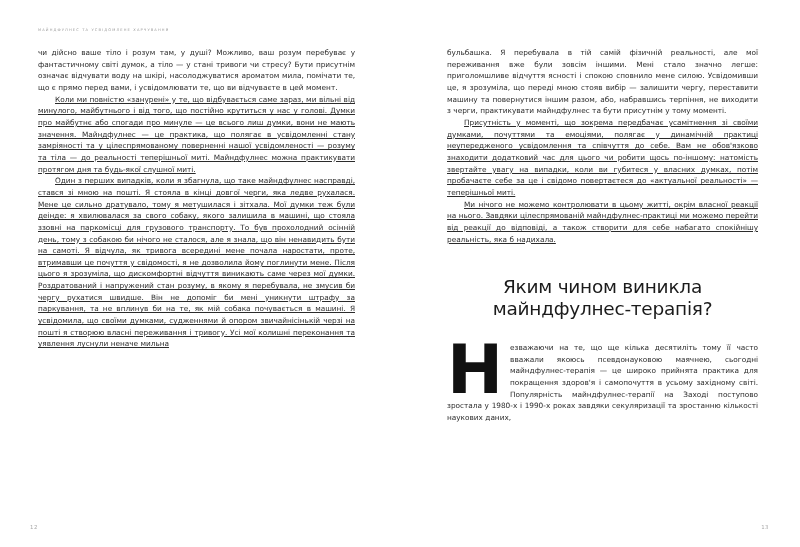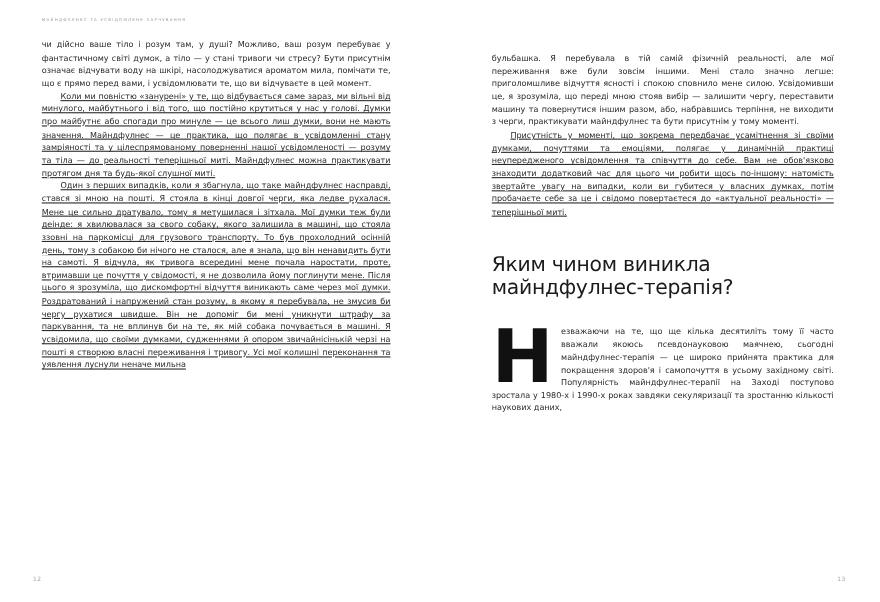--- a/index.html
+++ b/index.html
@@ -24,21 +24,21 @@
 
   .page {
     position: relative;
     height: 547px;
     background: #ffffff;
     box-sizing: border-box;
   }
 
   .page-left {
     width: 400px;
-    padding: 14px 45px 0 38px;
+    padding: 26px 45px 0 38px;
   }
 
   .page-right {
     width: 400px;
     padding: 26px 42px 0 47px;
   }
 
   
   .running-head {
     font-size: 3.6px;
@@ -85,20 +85,21 @@
 
   
   .section-heading {
     font-size: 18.5px;
     line-height: 21.5px;
     color: #1b1b1b;
     font-weight: 400;
     margin: 31px 0 0 0;
     letter-spacing: -0.25px;
     font-family: "DejaVu Sans", sans-serif;
+    text-align: center;
   }
 
   
   .dropcap-para {
     margin-top: 23px;
   }
 
   .dropcap {
     float: left;
     font-size: 67px;
@@ -141,20 +142,21 @@
   </div>
 
   <div class="page page-right">
 
     <div class="running-head"></div>
 
     <p class="body-block right-col-start">бульбашка. Я перебувала в тій самій фізичній реальності, але мої переживання вже були зовсім іншими. Мені стало значно легше: приголомшливе відчуття ясності і спокою сповнило мене силою. Усвідомивши це, я зрозуміла, що переді мною стояв вибір — залишити чергу, переставити машину та повернутися іншим разом, або, набравшись терпіння, не виходити з черги, практикувати майндфулнес та бути присутнім у тому моменті.</p>
 
     <p class="body-block indent">Присутність у моменті, що зокрема передбачає усамітнення зі своїми думками, почуттями та емоціями, полягає у динамічній практиці неупередженого усвідомлення та співчуття до себе. Вам не обов'язково знаходити додатковий час для цього чи робити щось по-іншому: натомість звертайте увагу на випадки, коли ви губитеся у власних думках, потім пробачаєте себе за це і свідомо повертаєтеся до «актуальної реальності» — теперішньої миті.</p>
 
+    <p class="body-block indent">Ми нічого не можемо контролювати в цьому житті, окрім власної реакції на нього. Завдяки цілеспрямованій майндфулнес-практиці ми можемо перейти від реакції до відповіді, а також створити для себе набагато спокійнішу реальність, яка б надихала.</p>
 
     <h2 class="section-heading">Яким чином виникла майндфулнес-терапія?</h2>
 
     <p class="body-block dropcap-para"><span class="dropcap">Н</span><span>езважаючи на те, що ще кілька десятиліть тому її часто вважали якоюсь псевдонауковою маячнею, сьогодні майндфулнес-терапія — це широко прийнята практика для покращення здоров'я і самопочуття в усьому західному світі. Популярність майндфулнес-терапії на Заході поступово зростала у 1980-х і 1990-х роках завдяки секуляризації та зростанню кількості наукових даних,</span></p>
 
     <div class="folio folio-right">13</div>
   </div>
 
 </div>
 

